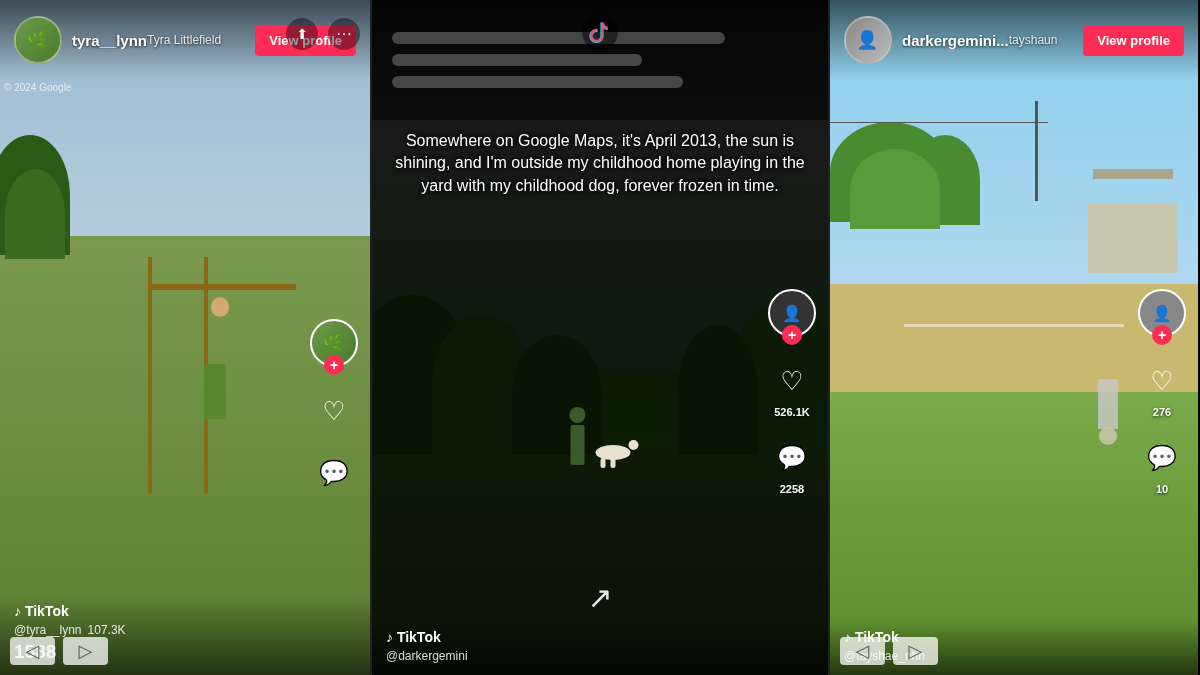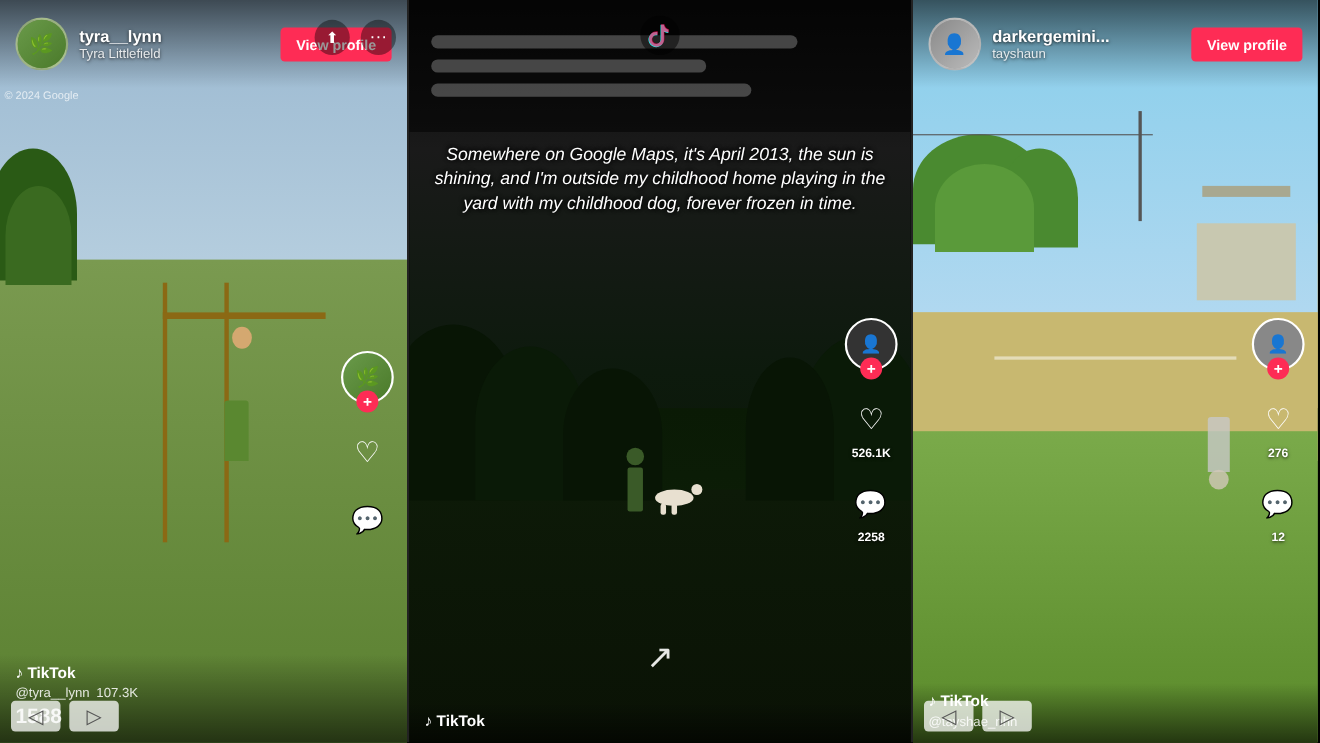--- a/index.html
+++ b/index.html
@@ -118,21 +118,22 @@
     }
 
     
     .avatar-left { background: linear-gradient(135deg, #5a7a3a 0%, #8aaa62 100%); }
     
     .avatar-right { background: linear-gradient(135deg, #888 0%, #aaa 100%); }
 
     .user-info {
       flex: 1;
       display: flex;
-      flex-direction: column;
+      flex-direction: row;
+      align-items: center;
     }
 
     .username {
       color: #fff;
       font-size: 15px;
       font-weight: 700;
       text-shadow: 0 1px 3px rgba(0,0,0,0.8);
       white-space: nowrap;
       overflow: hidden;
       text-overflow: ellipsis;
@@ -170,21 +171,20 @@
     .caption {
       position: absolute;
       color: #fff;
       font-size: 14px;
       font-weight: 600;
       text-align: center;
       z-index: 10;
       text-shadow: 1px 1px 4px rgba(0,0,0,0.9), -1px -1px 4px rgba(0,0,0,0.9);
       line-height: 1.4;
       padding: 0 20px;
-      font-style: italic;
     }
 
     .caption-left {
       bottom: 175px;
       left: 0; right: 0;
       font-size: 14px;
     }
 
     .caption-center {
       top: 130px;
@@ -464,20 +464,21 @@
     <div class="action-item">
       <div class="action-icon" style="font-size:24px;">💬</div>
       <span class="action-count">2258</span>
     </div>
   </div>
 
   <div class="bottom-bar">
     <div style="display:flex;align-items:center;gap:6px;">
       <span style="font-size:14px;font-weight:900;color:#fff;">♪ TikTok</span>
     </div>
+    <span class="handle-text">@darkergemini</span>
   </div>
 
   <div style="position:absolute;bottom:60px;left:50%;transform:translateX(-50%);z-index:10;">
     <div style="font-size:30px;color:rgba(255,255,255,0.9);">↗</div>
   </div>
 </div>
 
 <div class="video-panel panel-right">
 
   <div class="bg-scene bg-right"></div>
@@ -529,21 +530,21 @@
       </div>
     </div>
 
     <div class="action-item">
       <div class="action-icon">♡</div>
       <span class="action-count">276</span>
     </div>
 
     <div class="action-item">
       <div class="action-icon" style="font-size:24px;">💬</div>
-      <span class="action-count">12</span>
+      <span class="action-count">10</span>
     </div>
   </div>
 
   <div class="bottom-bar">
     <div style="display:flex;align-items:center;gap:6px;">
       <span style="font-size:14px;font-weight:900;color:#fff;">♪ TikTok</span>
     </div>
     <span class="handle-text">@tayshae_nhh</span>
   </div>
 

